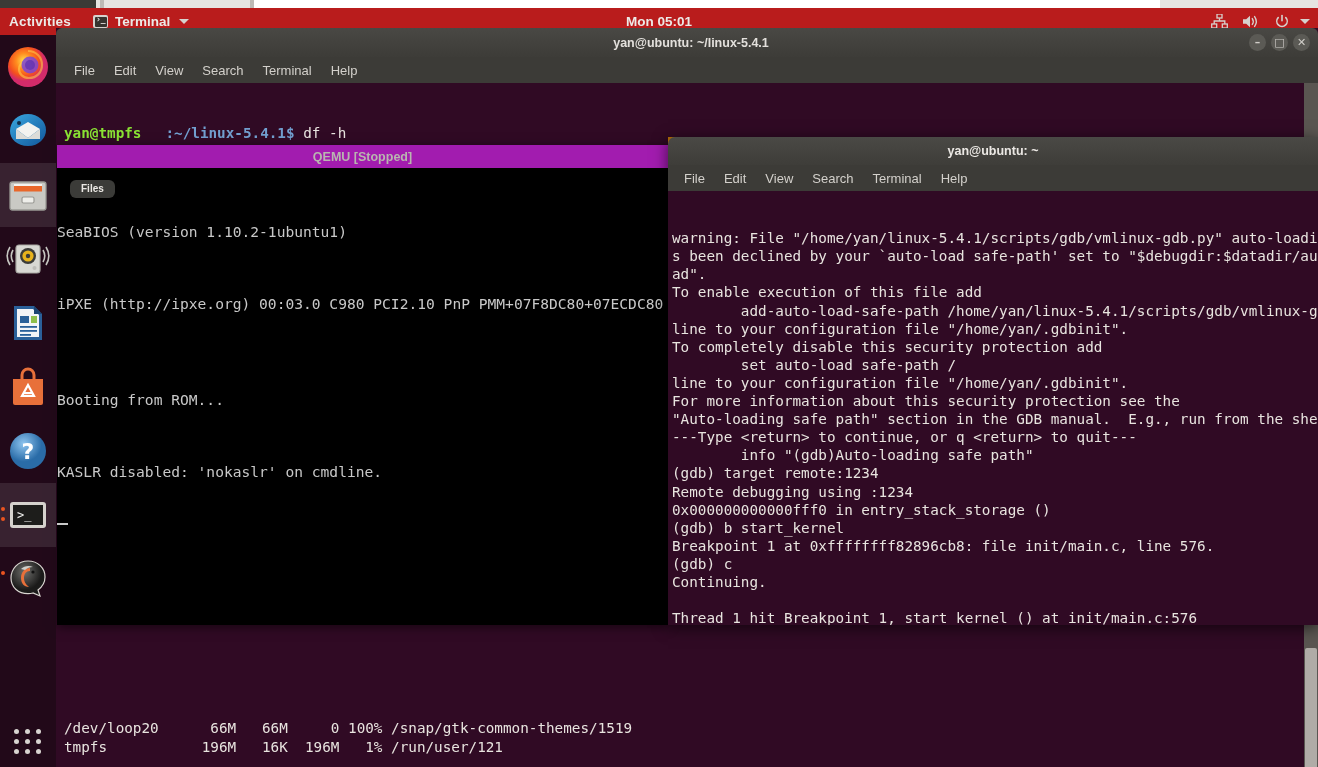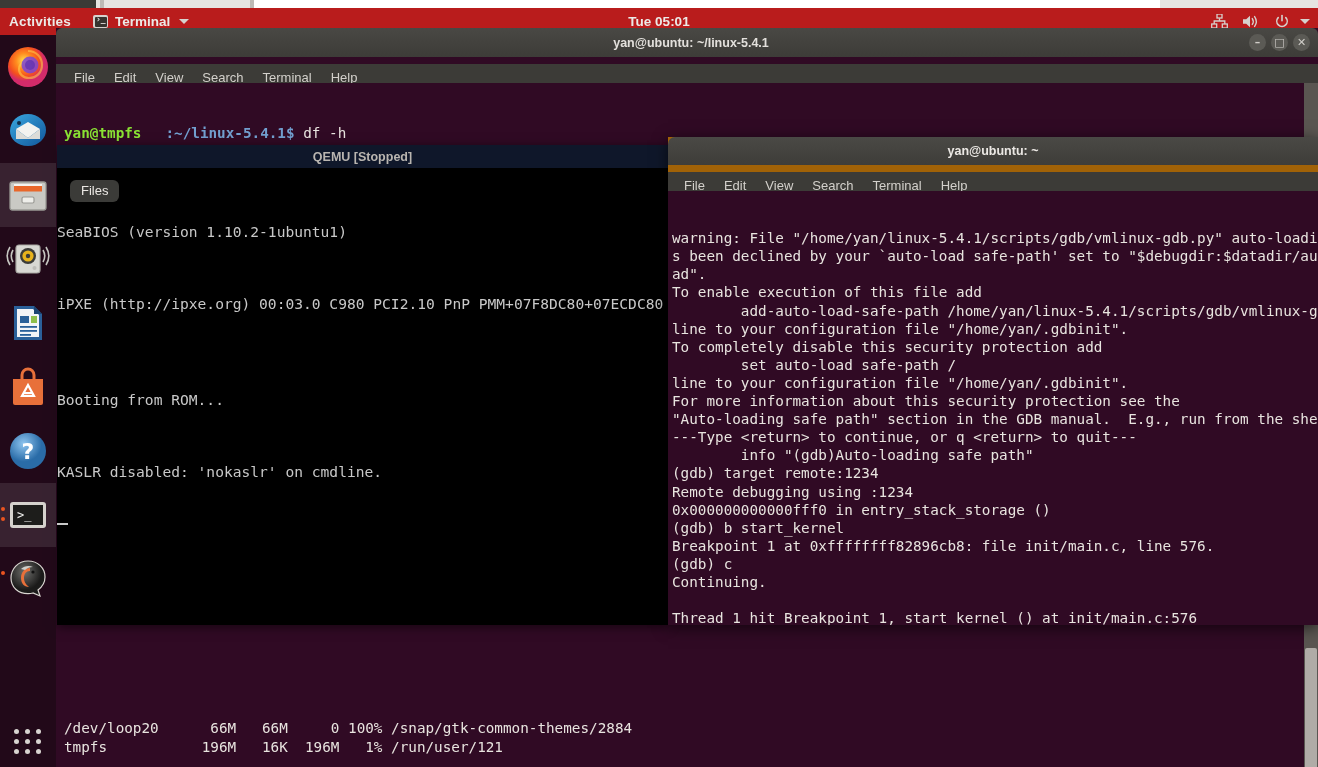--- a/index.html
+++ b/index.html
@@ -77,21 +77,21 @@
     color:#e3e0dc; font-size:12.5px; font-weight:bold;
     position:relative;
     padding-left:8px;
   }
   .win-main .wbtns{ position:absolute; right:8px; top:6px; display:flex; gap:5px; }
   .wbtn{ width:17px;height:17px;border-radius:50%; background:#5b5a55; position:relative;}
   .wbtn span{ position:absolute; inset:0; display:flex;align-items:center;justify-content:center;
               color:#d0cdc8; font-size:11px; line-height:17px; font-family:"DejaVu Sans", sans-serif;}
   .menubar{
     height:26px; background:#3c3b37; display:flex; align-items:center;
-    padding-left:18px; gap:19px; color:#d3d0cb; font-size:13px;margin-top:7px;
+    padding-left:18px; gap:19px; color:#d3d0cb; font-size:13px;
   }
   .term-body{
     position:absolute; left:0; top:55px; right:0; bottom:0;
     background:#300a24; color:#e8e4df;
     font-family:"DejaVu Sans Mono", monospace;
     font-size:14.3px; line-height:18.7px;
     padding:4px 0 0 8px;
     white-space:pre;
     overflow:hidden;
   }
@@ -105,37 +105,37 @@
     position:absolute; right:1px; width:12px; background:#b0aca7; border-radius:2px;
   }
 
   
   .win-qemu{
     position:absolute; left:57px; top:145px; width:611px; height:480px;
     background:#000;
     box-shadow:0 2px 10px rgba(0,0,0,.55);
   }
   .win-qemu .titlebar{
-    height:23px; background:#0f172a;
+    height:23px; background:#a21caf;
     color:#b9b5b0; font-size:12.5px; font-weight:bold;
     display:flex; align-items:center; justify-content:center;
   }
   .qemu-body{
     position:absolute; left:0; top:23px; right:0; bottom:0; background:#000;
     color:#c8c8c8; font-family:"DejaVu Sans Mono", monospace;
     font-size:14.6px; line-height:24px; padding:4px 0; white-space:pre;
   }
   .qemu-cursor{ display:inline-block; width:11px; border-bottom:2px solid #c8c8c8; height:14px;}
 
   
   .tooltip-files{
     position:absolute; left:70px; top:180px;
     background:#3b3b38; color:#ebe8e4;
     border-radius:6px; padding:3px 11px 4px;
-    font-size:13px; font-weight:normal;
+    font-size:10px; font-weight:bold;
   }
 
   
   .win-gdb{
     position:absolute; left:668px; top:137px; width:650px; height:488px;
     background:#a16207;
     box-shadow:0 3px 14px rgba(0,0,0,.6);
   }
   .win-gdb .titlebar{
     height:28px; background:linear-gradient(#4a4945,#3e3d39);
@@ -165,21 +165,21 @@
       <div class="gap5"></div>
   </div>
 
   <div class="panel">
     <div class="activities">Activities</div>
     <div class="appmenu">
       <span class="appicon"></span>
       <span>Terminal</span>
       <span class="caret"></span>
     </div>
-    <div class="clock">Tue 05:01</div>
+    <div class="clock">Mon 05:01</div>
     <div class="tray">
       <span>
         <svg width="17" height="15" viewBox="0 0 17 15">
             <rect x="6" y="0" width="5" height="4" fill="none" stroke="#d6d2cd" stroke-width="1.3"></rect>
             <rect x="0.7" y="10" width="5" height="4" fill="none" stroke="#d6d2cd" stroke-width="1.3"></rect>
             <rect x="11.3" y="10" width="5" height="4" fill="none" stroke="#d6d2cd" stroke-width="1.3"></rect>
             <path d="M8.5 4.3V7 M3.2 10V7 H13.8 V10" fill="none" stroke="#d6d2cd" stroke-width="1.3"></path>
           </svg>
       </span>
       <span>
@@ -217,21 +217,21 @@
       <span>File</span>
       <span>Edit</span>
       <span>View</span>
       <span>Search</span>
       <span>Terminal</span>
       <span>Help</span>
     </div>
     <div class="term-body">
       <div id="main-top"><div><span class="prompt-user">yan@tmpfs</span><span class="prompt-path">:~/linux-5.4.1$</span><span> df -h</span></div><div>Filesystem      Size  Used Avail Use% Mounted on</div><div>udev            762M     0  762M   0% /dev</div></div>
       <div id="main-spacer" style="height: 464px;"></div>
-      <div id="main-bottom"><div>/dev/loop20      66M   66M     0 100% /snap/gtk-common-themes/2884</div><div>tmpfs           196M   16K  196M   1% /run/user/121</div></div>
+      <div id="main-bottom"><div>/dev/loop20      66M   66M     0 100% /snap/gtk-common-themes/1519</div><div>tmpfs           196M   16K  196M   1% /run/user/121</div></div>
     </div>
     <div class="scroll-track">
       <div class="scroll-thumb" style="top:565px; height:145px;"></div>
     </div>
   </div>
 
   <div class="win-qemu">
     <div class="titlebar">
       <span>QEMU [Stopped]</span>
     </div>

